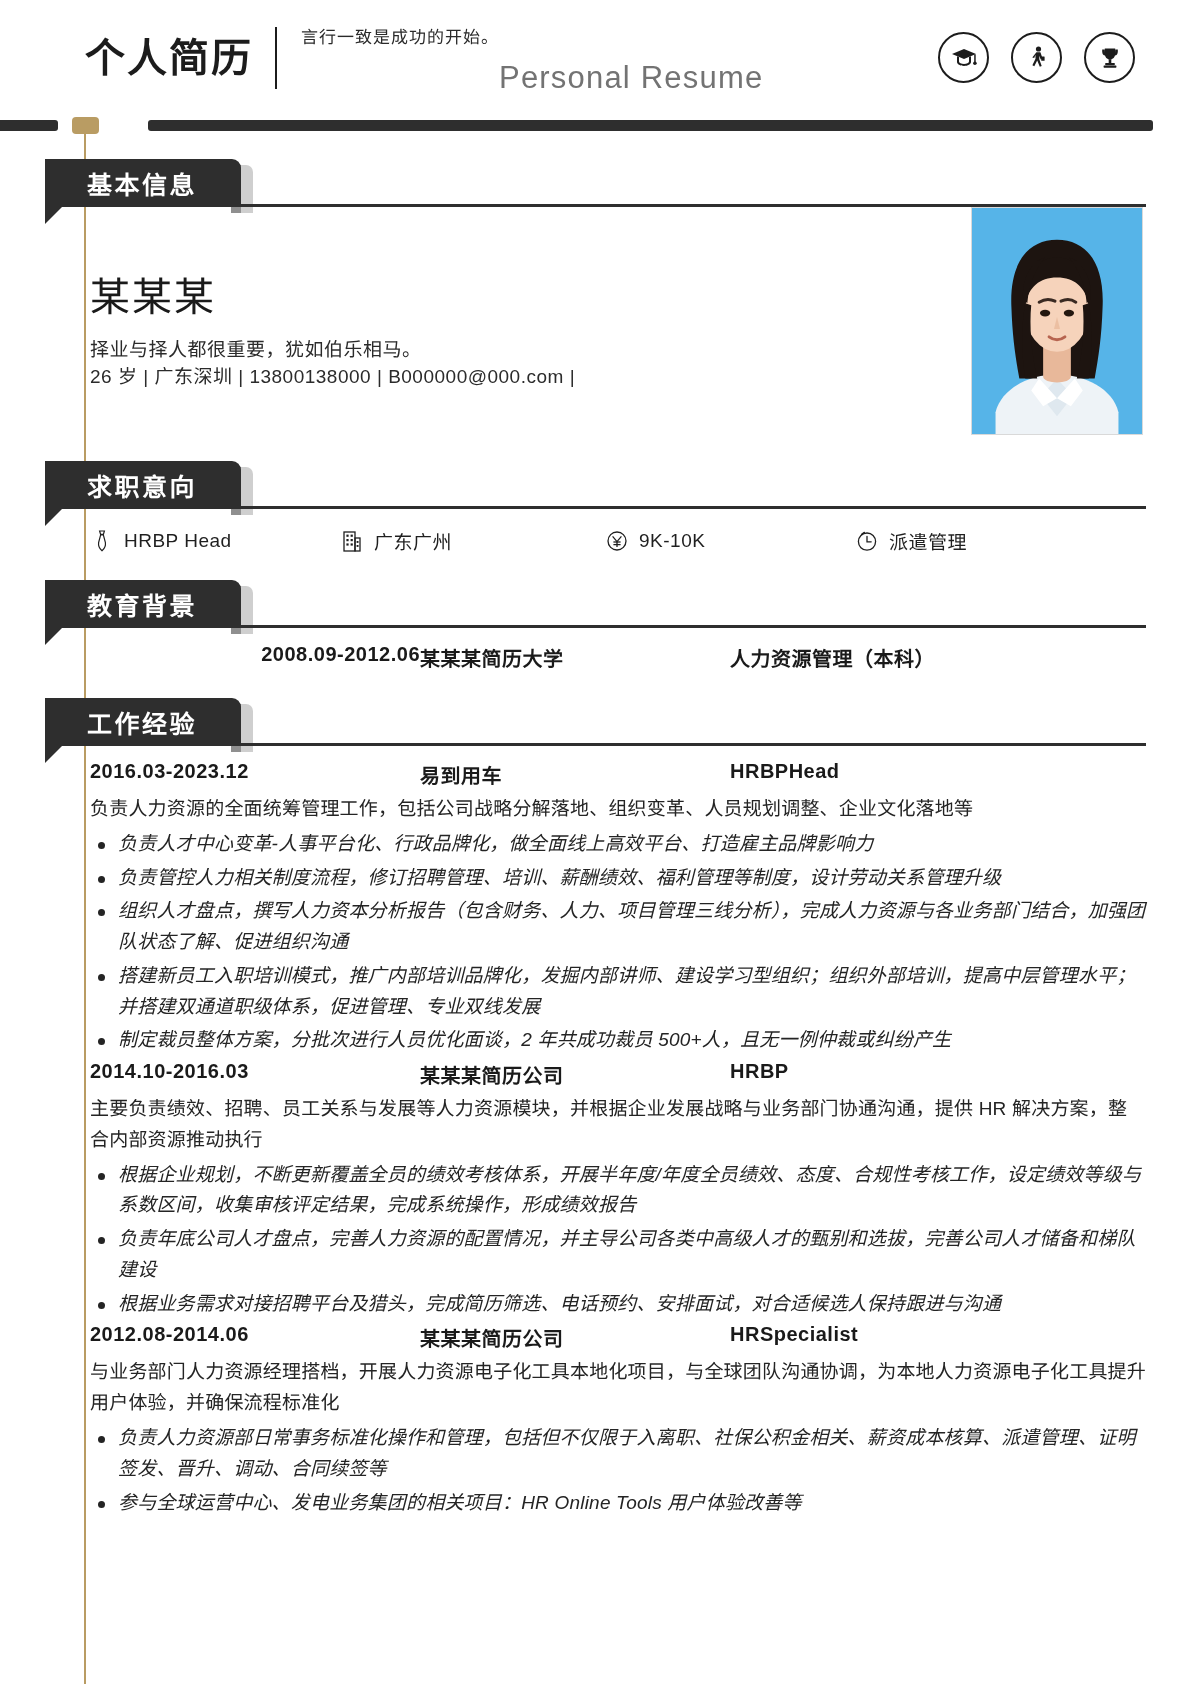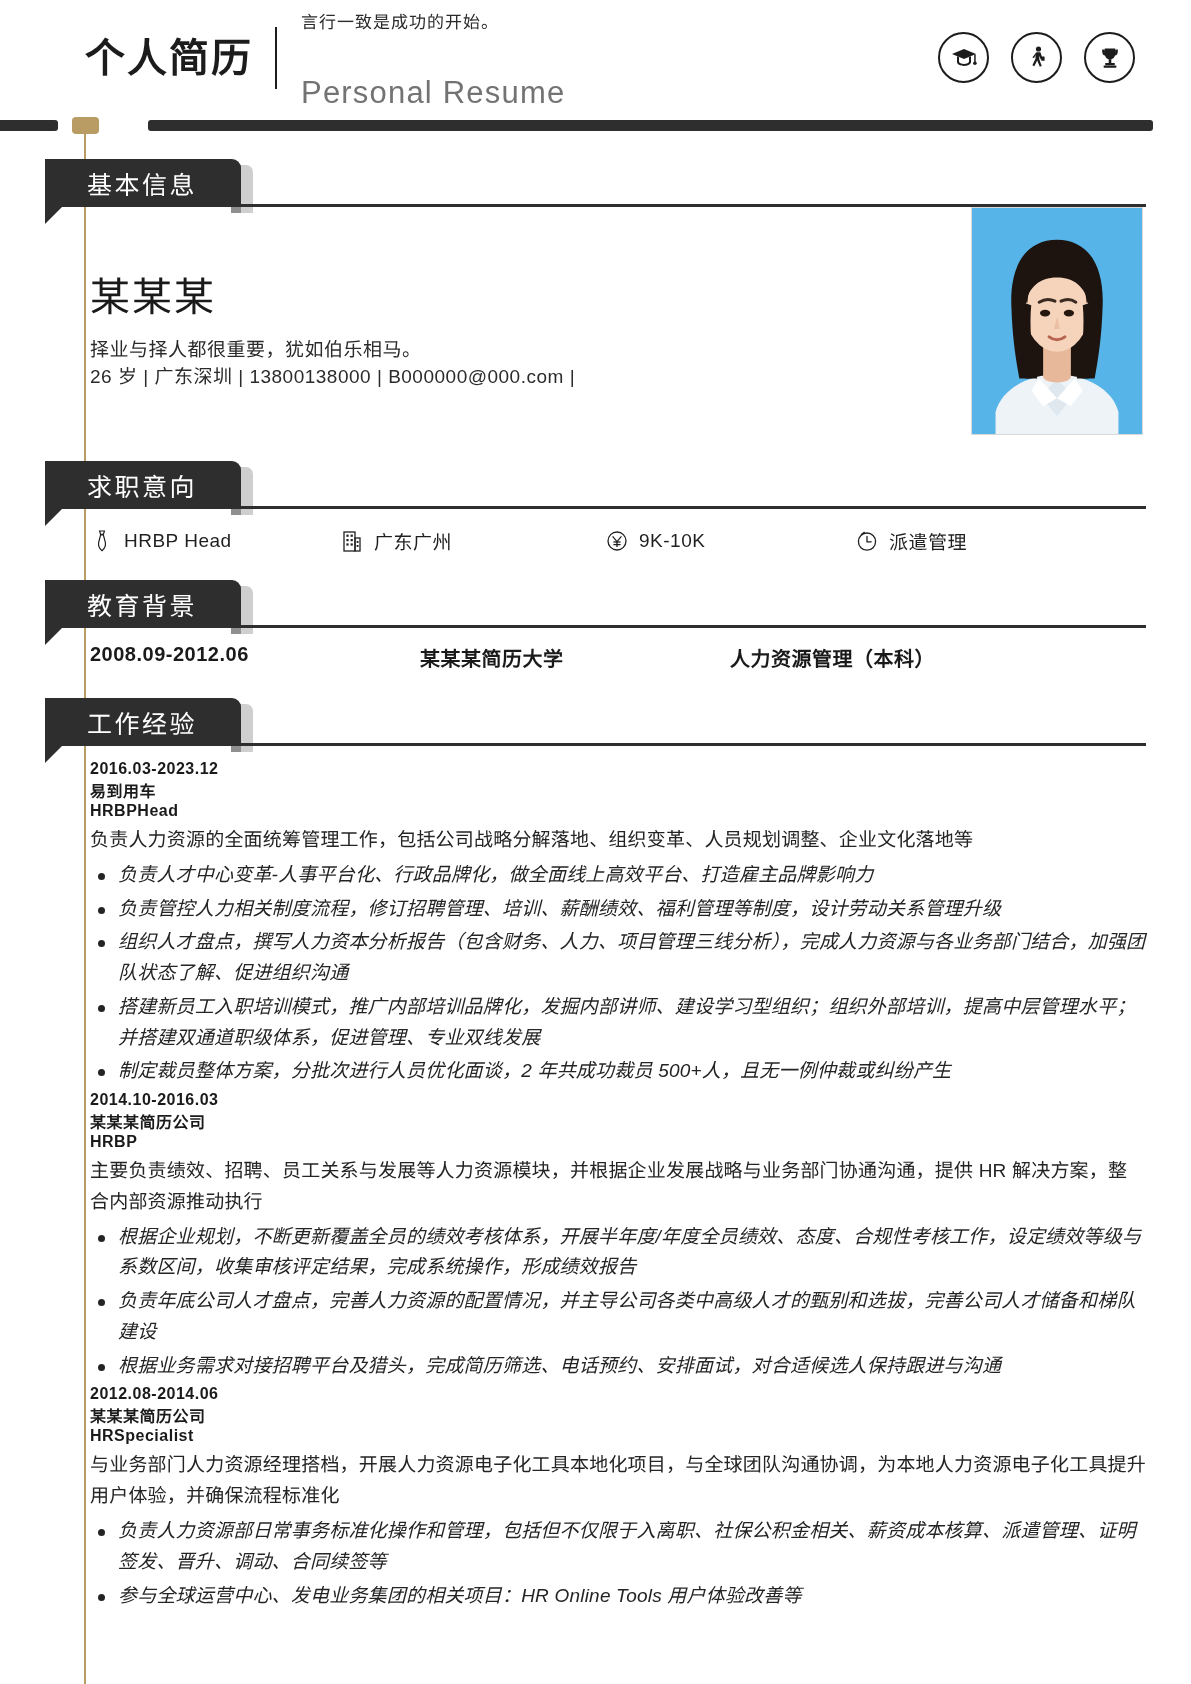--- a/index.html
+++ b/index.html
@@ -28,21 +28,21 @@
     color:#1c1c1c;
     line-height:1;
     white-space:nowrap;
   }
   .hdr-divider {
     width:2px;
     height:62px;
     background:#1c1c1c;
     margin:0 24px 0 22px;
   }
-  .hdr-en-wrap { display:flex; flex-direction:column; justify-content:center; }
+  .hdr-en-wrap { display:flex; justify-content:center; }
   .hdr-slogan {
     font-size:17px;
     color:#2a2a2a;
     letter-spacing:1px;
     margin-bottom:5px;
     white-space:nowrap;
   }
   .hdr-en {
     font-size:31px;
     font-weight:400;
@@ -124,21 +124,21 @@
     min-width:196px;
     display:flex;
     align-items:center;
     padding:0 26px 0 42px;
     border-radius:0 9px 0 0;
     z-index:3;
   }
   .sec-tab-label {
     color:#ffffff;
     font-size:25px;
-    font-weight:400;
+    font-weight:700;
     letter-spacing:2.5px;
     white-space:nowrap;
   }
   
   .sec-tab-shadow {
     position:absolute;
     left:186px;
     top:6px;
     width:22px;
     height:48px;
@@ -231,35 +231,34 @@
 
   
   .edu-row {
     display:flex;
     font-size:20px;
     font-weight:700;
     color:#1a1a1a;
     letter-spacing:0.5px;
     padding-top:3px;
   }
-  .edu-date { width:330px; flex:0 0 auto; }
+  .edu-date { width:330px; flex:0 0 auto;text-align:right; }
   .edu-school { width:310px; flex:0 0 auto; }
   .edu-major { flex:1; }
 
   
   .job { margin-top:2px; }
   .job + .job { margin-top:4px; }
   .job-head {
     display:flex;
-    font-size:16px;
+    font-size:20px;
     font-weight:700;
     color:#1a1a1a;
     letter-spacing:0.5px;
     margin-bottom:5px;
-    flex-direction:column;
   }
   .job-date { width:330px; flex:0 0 auto; }
   .job-company { width:310px; flex:0 0 auto; }
   .job-title { flex:1; }
   .job-summary {
     font-size:19px;
     color:#242424;
     line-height:1.62;
     letter-spacing:0.2px;
     margin-bottom:4px;

